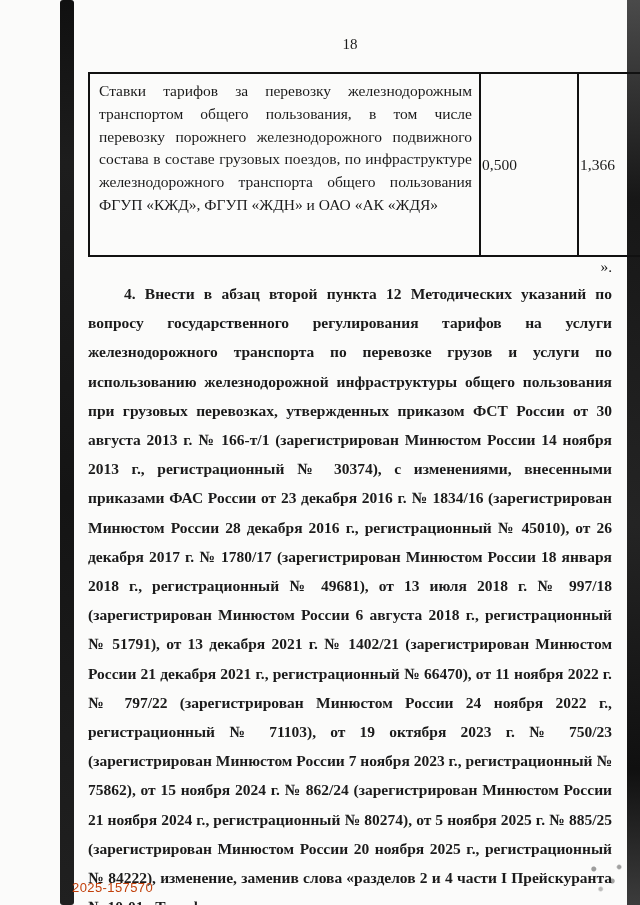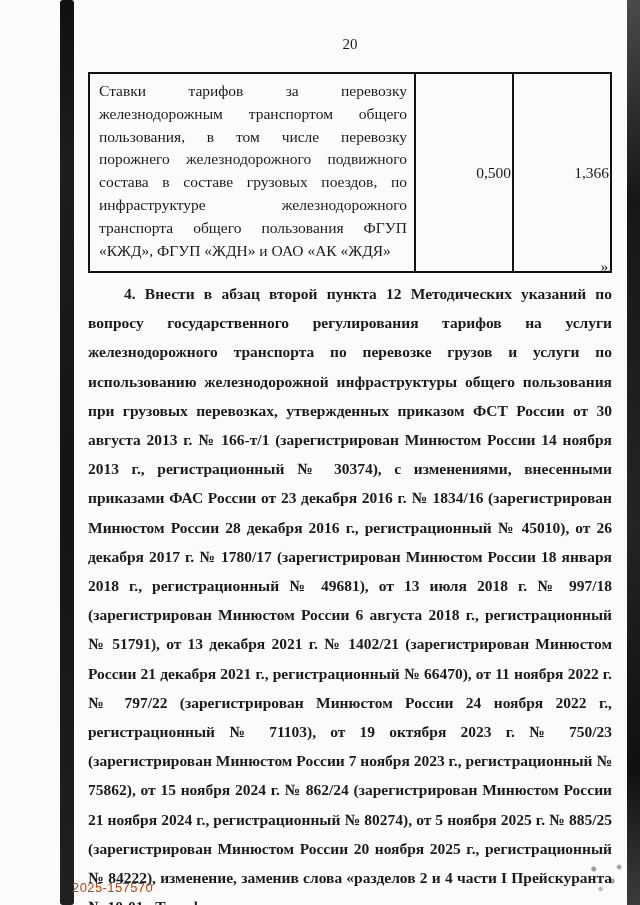--- a/index.html
+++ b/index.html
@@ -52,30 +52,30 @@
     left: 88px; top: 72px;
     width: 524px;
     border-collapse: collapse;
     table-layout: fixed;
   }
   table.tariff-table td {
     border: 2px solid #111;
     font-size: 15.5px;
   }
   td.cell-desc {
-    width: 326px;
+    width: 391px;
     padding: 6px 7px 9px 9px;
     text-align: justify;
     line-height: 22.8px;
     height: 183px;
     vertical-align: top;
   }
   td.cell-val {
     width: 98px;
-    text-align: right;
+    text-align: left;
     vertical-align: middle;
   }
 
   .closing-quote {
     position: absolute;
     top: 258px;
     right: 28px;
     font-size: 15.5px;
   }
 
@@ -103,21 +103,21 @@
 </style>
 </head>
 <body>
 
 <div>
 
   <div class="scan-left"></div>
   <div class="scan-right"></div>
   <div class="scan-noise"></div>
 
-  <div class="page-number">20</div>
+  <div class="page-number">18</div>
 
   <table class="tariff-table">
     <tbody>
         <tr>
       <td class="cell-desc">Ставки тарифов за перевозку железнодорожным транспортом общего пользования, в том числе перевозку порожнего железнодорожного подвижного состава в составе грузовых поездов, по инфраструктуре железнодорожного транспорта общего пользования ФГУП «КЖД», ФГУП «ЖДН» и ОАО «АК «ЖДЯ»</td>
       <td class="cell-val">0,500</td>
       <td class="cell-val">1,366</td>
     </tr>
   </tbody>
     </table>

